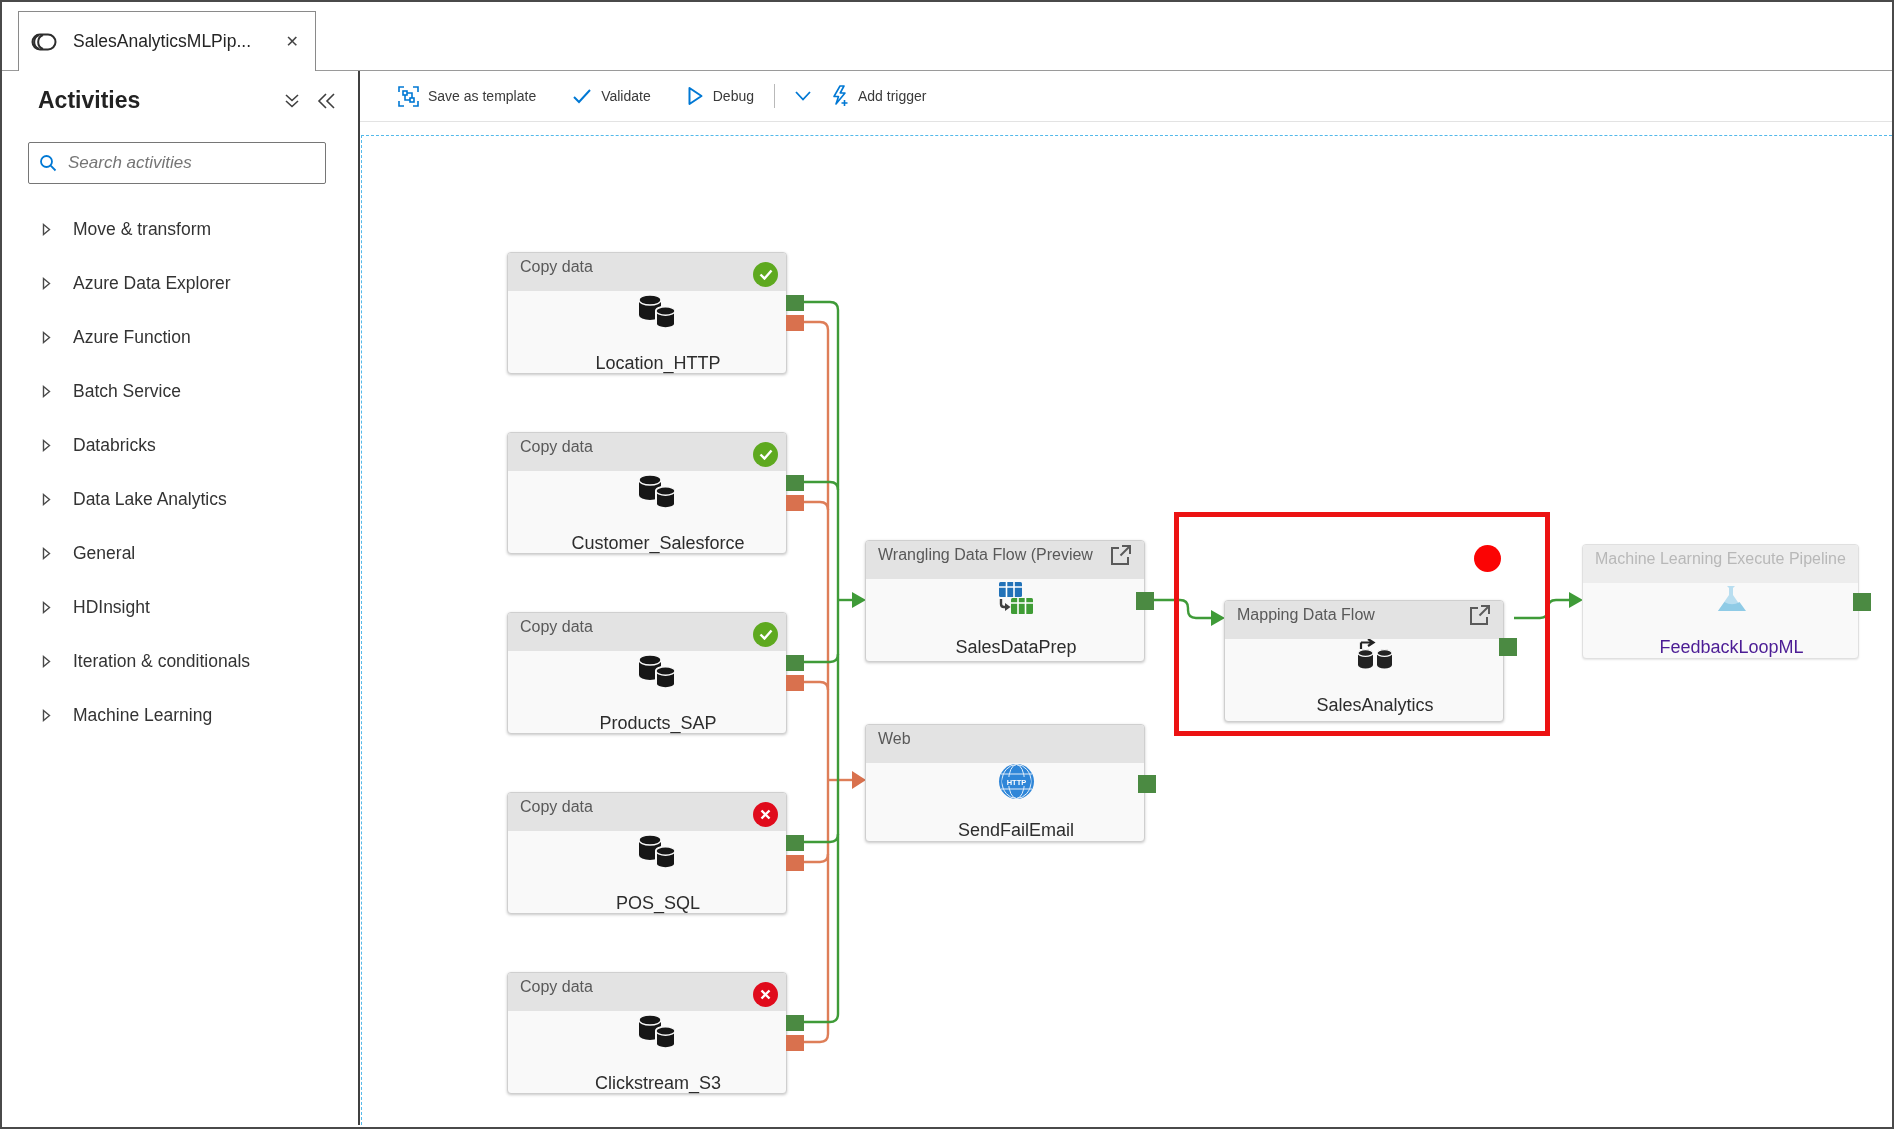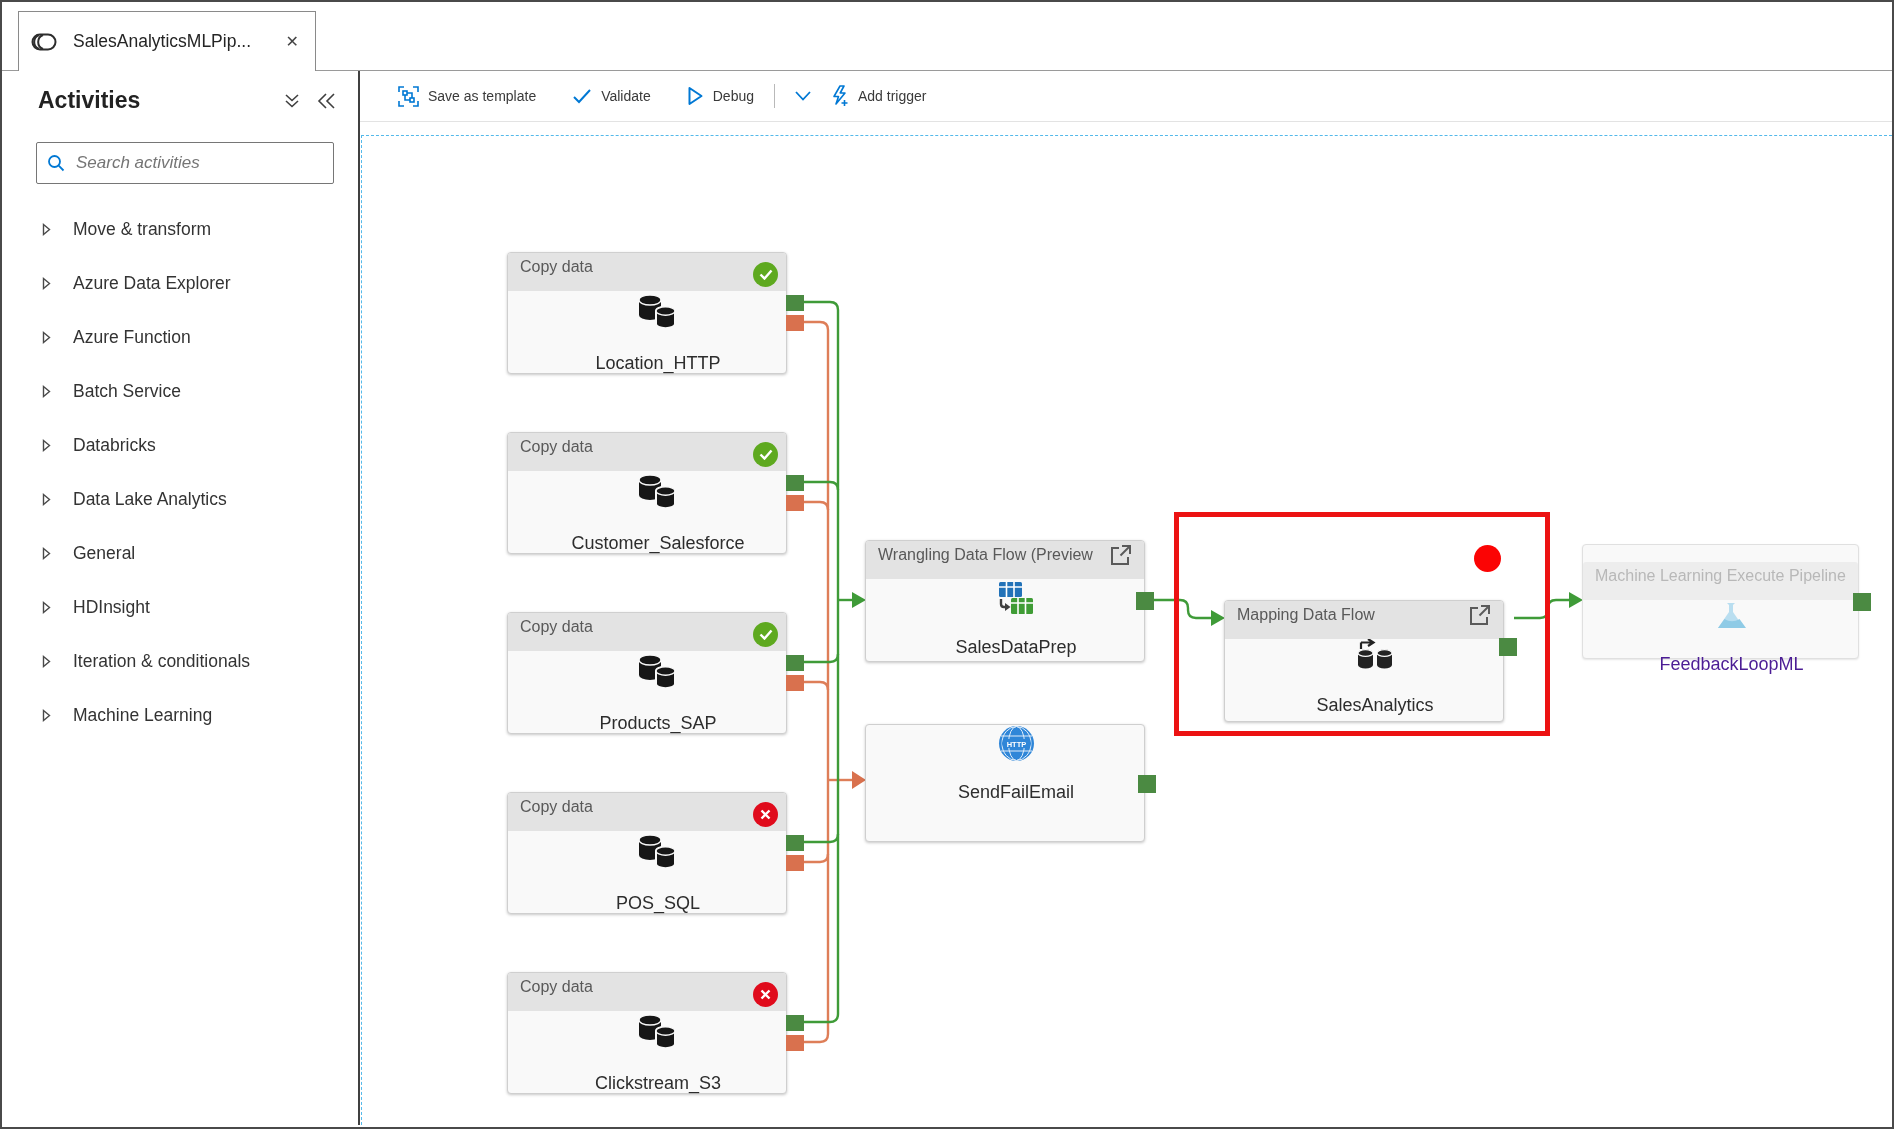--- a/index.html
+++ b/index.html
@@ -20,21 +20,21 @@
   .tb-gap{width:36px;}
   .tb-gap-s{width:20px;}
   .tb-divider{width:1px;height:24px;background:#b9b9b9;}
 
   
   #sidebar{position:absolute;left:2px;top:69px;width:356px;bottom:2px;background:#fff;
            border-right:2px solid #404040;box-sizing:border-box;}
   #sidebar-header{position:absolute;left:34px;right:22px;top:16px;display:flex;align-items:center;}
   #sidebar-title{font-size:23px;font-weight:600;color:#222;flex:1;}
   .sb-hicon{cursor:pointer;margin-left:16px;display:flex;align-items:center;}
-  #search-box{position:absolute;left:32px;top:71px;width:298px;height:42px;border:1px solid #767676;
+  #search-box{position:absolute;left:24px;top:71px;width:298px;height:42px;border:1px solid #767676;
               border-radius:2px;box-sizing:border-box;display:flex;align-items:center;padding:0 10px;gap:9px;background:#fff;}
   #search-box input{border:none;outline:none;font-style:italic;font-size:17px;color:#6d6d6d;flex:1;
                     font-family:"Liberation Sans",sans-serif;background:transparent;}
   #side-list{position:absolute;left:0;right:0;top:131px;}
   .side-item{height:54px;display:flex;align-items:center;padding-left:38px;gap:22px;cursor:pointer;}
   .side-item-label{font-size:17.5px;color:#333;}
 
   
   #canvas{position:absolute;left:359px;top:120px;right:0;bottom:2px;background:#fff;}
   #canvas-border{position:absolute;left:359px;top:133px;right:0;bottom:2px;
@@ -56,21 +56,21 @@
   .port{position:absolute;box-sizing:border-box;z-index:3;cursor:crosshair;}
   .port.green{background:#4b8a42;}
   .port.orange{background:#d9714e;}
   .copy-port-g{right:-18px;top:42px;width:18px;height:16px;}
   .copy-port-o{right:-18px;top:62px;width:18px;height:16px;}
   .out-port{width:18px;height:18px;}
   .ext-icon{cursor:pointer;flex:none;}
 
   
   .node.disabled{border-color:#e0e0e0;box-shadow:0 1px 2px rgba(0,0,0,0.10);}
-  .node.disabled .node-header{background:#ededed;margin-top:17px;}
+  .node.disabled .node-header{background:#ededed;}
   .node.disabled .node-type{color:#b8b8b8;}
   .node.disabled .node-name{color:#4c1d95;}
 
   
   #red-rect{position:absolute;left:1172px;top:510px;width:376px;height:224px;border:5px solid #ec1212;
             box-sizing:border-box;z-index:5;pointer-events:none;}
   #red-dot{position:absolute;left:1472px;top:543px;width:27px;height:27px;border-radius:50%;background:#fb0404;
            z-index:5;pointer-events:none;}
 </style>
 </head>
@@ -392,20 +392,23 @@
         <path d="M15 24 H37 M22 19 V35 M29.5 19 V35" stroke="#fff" stroke-width="1.6"></path>
         <path d="M5 20 V25 Q5 28 8 28 H10" fill="none" stroke="#3e3e3e" stroke-width="2.4"></path>
         <path d="M9 24 L14.5 28 L9 32 Z" fill="#3e3e3e"></path>
       </svg>
       <span class="node-name">SalesDataPrep</span>
     </div>
     <div class="port green out-port" style="right:-10px;top:51px;"></div>
   </div>
 
   <div class="node" style="left:863px;top:722px;height:118px;">
+    <div class="node-header">
+        <span class="node-type">Web</span>
+      </div>
     <div class="node-body" style="height:79px;">
       <svg width="37" height="37" viewBox="0 0 37 37">
         <circle cx="18.5" cy="18.5" r="17.5" fill="#2f86d8"></circle>
         <g fill="none" stroke="#ffffff" stroke-width="1" opacity="0.85">
           <ellipse cx="18.5" cy="18.5" rx="8" ry="17"></ellipse>
           <ellipse cx="18.5" cy="18.5" rx="14.5" ry="17"></ellipse>
           <path d="M3 11 H34 M3 26 H34"></path>
         </g>
         <rect x="4" y="14" width="29" height="9" rx="4.5" fill="#2f86d8"></rect>
         <text x="18.5" y="21.5" font-family="Liberation Sans,sans-serif" font-size="7.5" font-weight="bold" fill="#ffffff" text-anchor="middle">HTTP</text>

